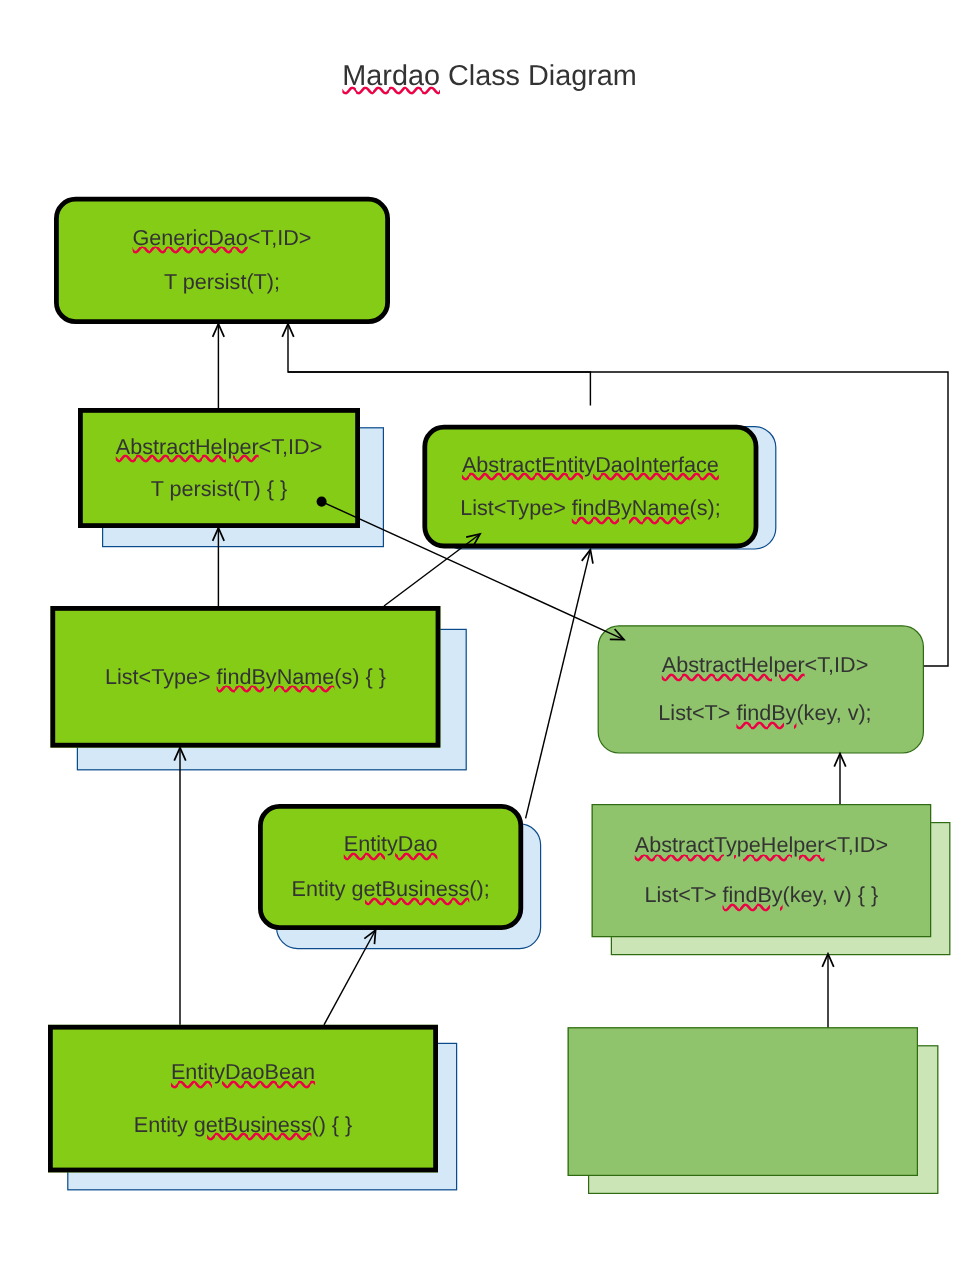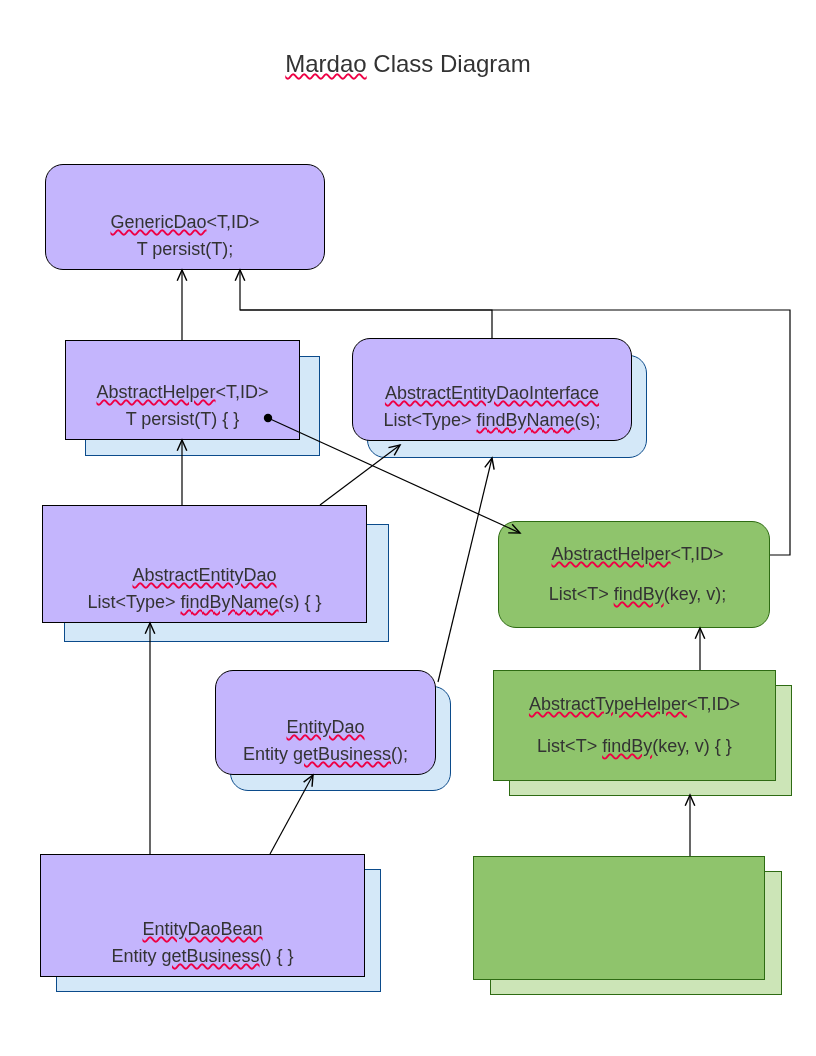--- a/index.html
+++ b/index.html
@@ -36,21 +36,21 @@
     box-sizing: border-box;
     text-align: center;
     font-size: 18px;
     line-height: 1.5;
     display: flex;
     flex-direction: column;
     justify-content: space-evenly;
     align-items: center;
     padding: 6px 10px;
   }
-  .blue      { background: #c4b5fd; border: 1px solid #000000; justify-content: flex-end; }
+  .blue      { background: #84cc16; border: 4px solid #000000; }
   .blue-sh   { background: #d4e8f8; border: 1px solid #0b4b8b; }
   .blue-rnd  { border-radius: 18px; }
   .green     { background: #8fc46c; border: 1px solid #2e6b13; }
   .green-sh  { background: #cce5b7; border: 1px solid #2e6b13; }
   .green-rnd { border-radius: 18px; padding-left: 17px; }
   .und      { text-decoration: underline; }
   .sq {
     text-decoration: underline;
     text-decoration-style: wavy;
     text-decoration-color: #e04;
@@ -76,34 +76,31 @@
 
   <div class="box blue-sh" style="left:85px; top:356px; width:235px; height:100px;"></div>
   <div class="box blue" style="left:65px; top:340px; width:235px; height:100px;">
     <div>
       <span class="und sq">AbstractHelper</span><span>&lt;T,ID&gt;</span>
     </div>
     <div>T persist(T) { }</div>
   </div>
 
   <div class="box blue-sh blue-rnd" style="left:367px; top:355px; width:280px; height:103px;"></div>
-  <div class="box blue blue-rnd" style="left:352px; top:338px; width:280px; height:103px;">
+  <div class="box blue blue-rnd" style="left:352px; top:354px; width:280px; height:103px;">
     <div>
       <span class="und sq">AbstractEntityDaoInterface</span>
     </div>
     <div>
       <span>List&lt;Type&gt; </span><span class="und sq">findByName</span><span>(s);</span>
     </div>
   </div>
 
   <div class="box blue-sh" style="left:64px; top:524px; width:325px; height:118px;"></div>
   <div class="box blue" style="left:42px; top:505px; width:325px; height:118px;">
-    <div>
-      <span class="und sq">AbstractEntityDao</span>
-    </div>
     <div>
       <span>List&lt;Type&gt; </span><span class="und sq">findByName</span><span>(s) { }</span>
     </div>
   </div>
 
   <div class="box green green-rnd" style="left:498px; top:521px; width:272px; height:107px;">
     <div>
       <span class="und sq">AbstractHelper</span><span>&lt;T,ID&gt;</span>
     </div>
     <div>

